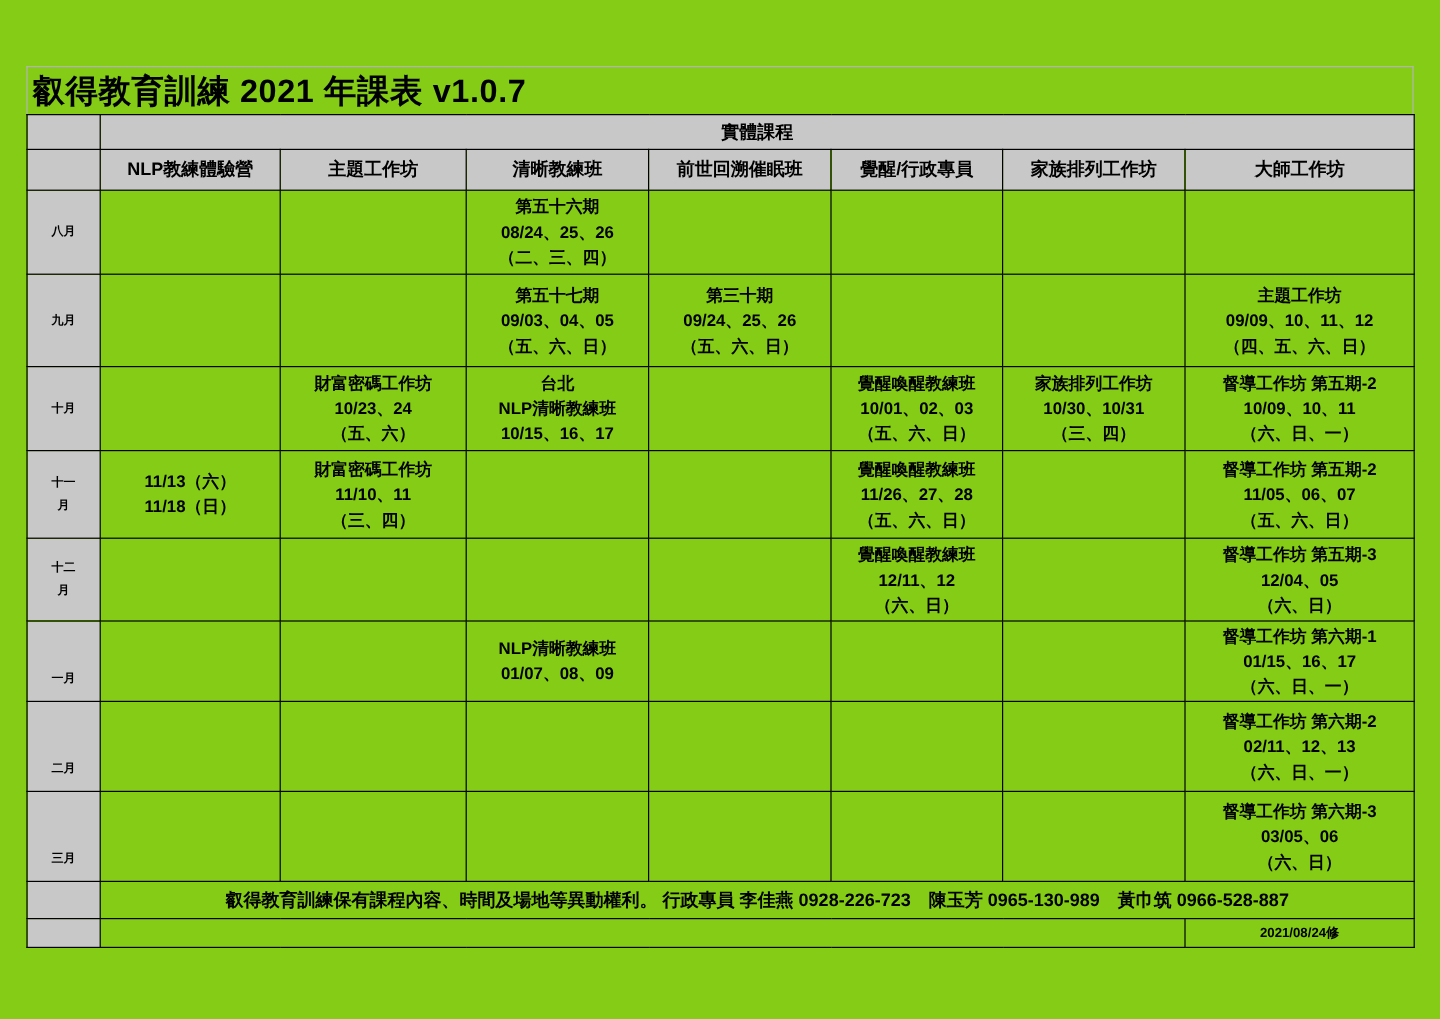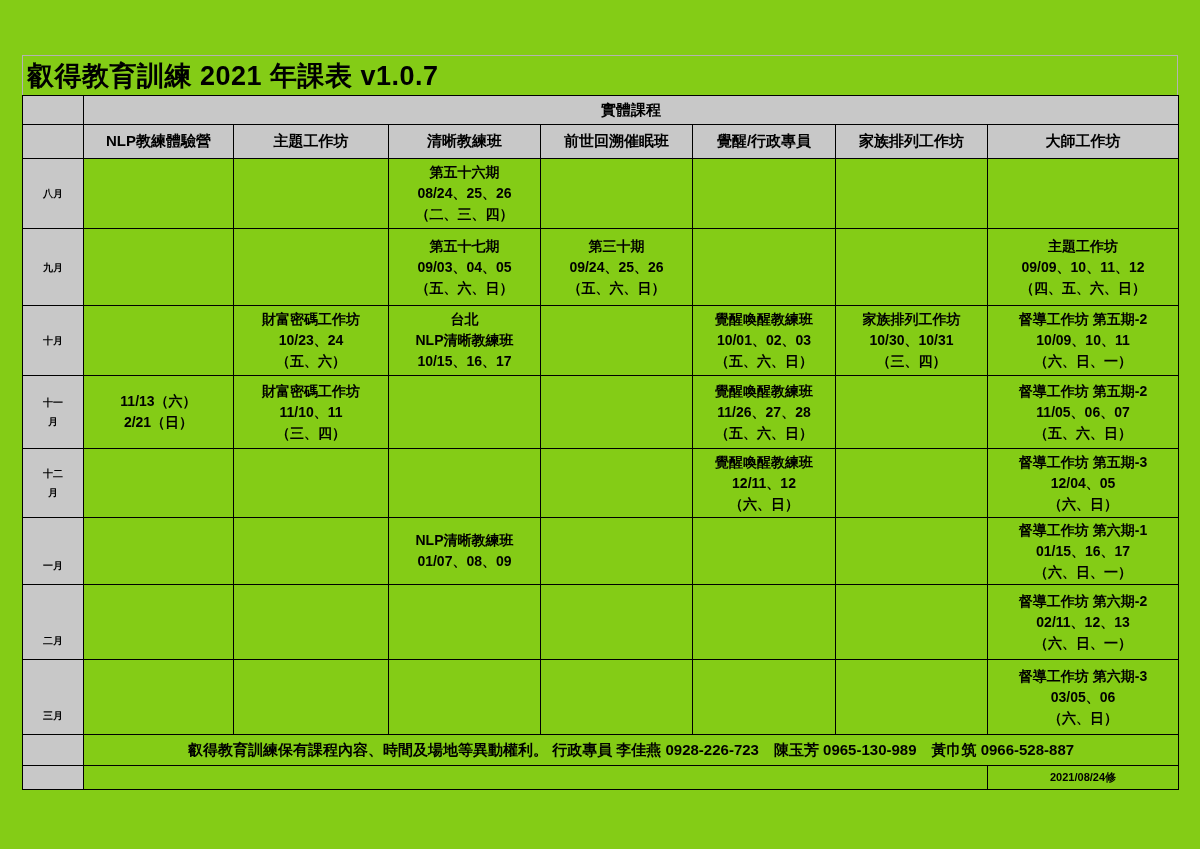--- a/index.html
+++ b/index.html
@@ -175,21 +175,21 @@
               <div>（六、日、一）</div>
             </td>
           </tr>
           <tr style="height: 73px; margin-left: 36px;">
             <td class="gray month-cell">
               <div>十一</div>
               <div>月</div>
             </td>
             <td class="body-cell">
               <div>11/13（六）</div>
-              <div>2/21（日）</div>
+              <div>11/18（日）</div>
             </td>
             <td class="body-cell">
               <div>財富密碼工作坊</div>
               <div>11/10、11</div>
               <div>（三、四）</div>
             </td>
             <td class="body-cell"></td>
             <td class="body-cell"></td>
             <td class="body-cell">
               <div>覺醒喚醒教練班</div>

